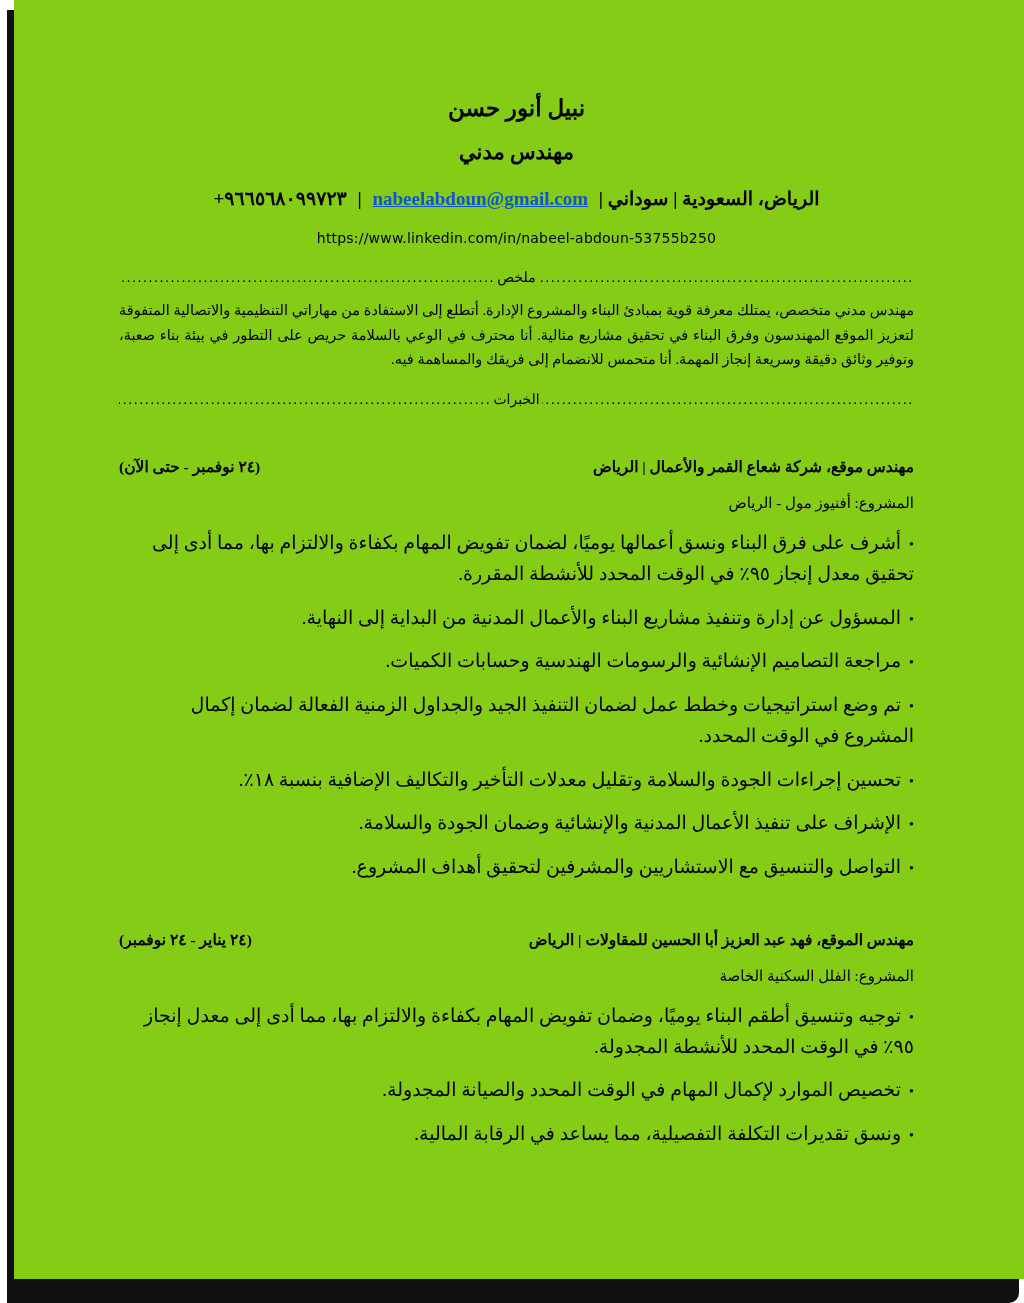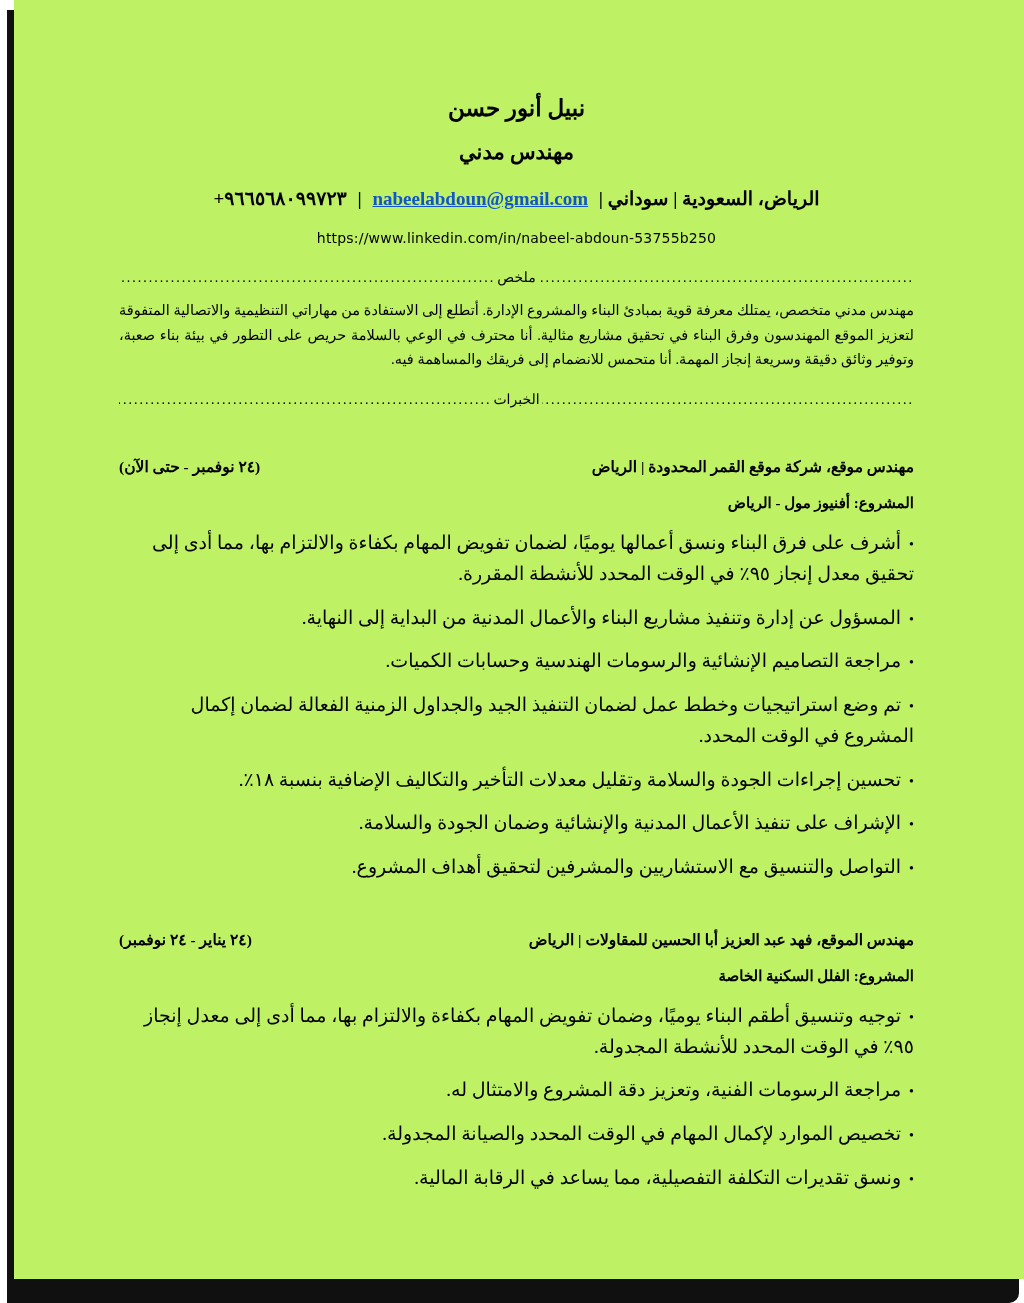--- a/index.html
+++ b/index.html
@@ -16,21 +16,21 @@
     position: absolute; left: 7px; top: 10px; width: 7px; bottom: 0;
     background: #101010;
   }
   .edge-bottom {
     position: absolute; left: 7px; bottom: 0; right: 5px; height: 24px;
     background: #101010;
     border-bottom-right-radius: 10px;
   }
   .doc {
     position: absolute; top: 0; left: 14px; right: 0; bottom: 24px;
-    background: #bef264;
+    background: #84cc16;
     padding: 95px 110px 0 105px;
     direction: rtl;
     text-align: right;
   }
   
   .doc-header { text-align: center; }
   .name { font-size: 23px; font-weight: bold; margin-bottom: 18px; }
   .job-title-line { font-size: 21px; font-weight: bold; margin-bottom: 22px; }
   .contact {
     font-size: 19px; font-weight: bold; margin-bottom: 20px;
@@ -66,21 +66,21 @@
     text-justify: inter-word; margin-bottom: 10px;
   }
   
   .job { margin-bottom: 48px; }
   .job-header {
     display: flex; justify-content: space-between; align-items: baseline;
     font-weight: bold; font-size: 15.5px; margin-bottom: 18px;
   }
   .job-header .jtitle { white-space: nowrap; }
   .job-header .jdate { white-space: nowrap; }
-  .project { font-weight: bold; font-size: 15px; margin-bottom: 16px; }
+  .project { font-weight: normal; font-size: 15px; margin-bottom: 16px; }
   .bullets .bullet {
     font-size: 19px; line-height: 1.62; margin-bottom: 13px;
     text-align: right;
   }
   .bullets .bullet::before {
     content: "\2022";
     margin-left: 8px;
     font-size: 14px;
   }
 </style>
@@ -113,21 +113,21 @@
   <p class="summary">مهندس مدني متخصص، يمتلك معرفة قوية بمبادئ البناء والمشروع الإدارة. أتطلع إلى الاستفادة من مهاراتي التنظيمية والاتصالية المتفوقة لتعزيز الموقع المهندسون وفرق البناء في تحقيق مشاريع مثالية. أنا محترف في الوعي بالسلامة حريص على التطور في بيئة بناء صعبة، وتوفير وثائق دقيقة وسريعة إنجاز المهمة. أنا متحمس للانضمام إلى فريقك والمساهمة فيه.</p>
 
   <div class="dotline exp-div">
     <span class="dots">............................................................................................................................</span>
     <span class="dot-label">الخبرات</span>
     <span class="dots">............................................................................................................................</span>
   </div>
 
   <section class="job">
     <div class="job-header">
-      <span class="jtitle">مهندس موقع، شركة موقع القمر المحدودة  |  الرياض</span>
+      <span class="jtitle">مهندس موقع، شركة شعاع القمر والأعمال  |  الرياض</span>
       <span class="jdate">(٢٤ نوفمبر - حتى الآن)</span>
     </div>
     <div class="project">المشروع: أفنيوز مول - الرياض</div>
     <div class="bullets">
       <p class="bullet">أشرف على فرق البناء ونسق أعمالها يوميًا، لضمان تفويض المهام بكفاءة والالتزام بها، مما أدى إلى تحقيق معدل إنجاز ٩٥٪ في الوقت المحدد للأنشطة المقررة.</p>
       <p class="bullet">المسؤول عن إدارة وتنفيذ مشاريع البناء والأعمال المدنية من البداية إلى النهاية.</p>
       <p class="bullet">مراجعة التصاميم الإنشائية والرسومات الهندسية وحسابات الكميات.</p>
       <p class="bullet">تم وضع استراتيجيات وخطط عمل لضمان التنفيذ الجيد والجداول الزمنية الفعالة لضمان إكمال المشروع في الوقت المحدد.</p>
       <p class="bullet">تحسين إجراءات الجودة والسلامة وتقليل معدلات التأخير والتكاليف الإضافية بنسبة ١٨٪.</p>
       <p class="bullet">الإشراف على تنفيذ الأعمال المدنية والإنشائية وضمان الجودة والسلامة.</p>
@@ -136,19 +136,18 @@
   </section>
 
   <section class="job">
     <div class="job-header">
       <span class="jtitle">مهندس الموقع، فهد عبد العزيز أبا الحسين للمقاولات | الرياض</span>
       <span class="jdate">(٢٤ يناير - ٢٤ نوفمبر)</span>
     </div>
     <div class="project">المشروع: الفلل السكنية الخاصة</div>
     <div class="bullets">
       <p class="bullet">توجيه وتنسيق أطقم البناء يوميًا، وضمان تفويض المهام بكفاءة والالتزام بها، مما أدى إلى معدل إنجاز ٩٥٪ في الوقت المحدد للأنشطة المجدولة.</p>
-      <p class="bullet">مراجعة الرسومات الفنية، وتعزيز دقة المشروع والامتثال له.</p>
       <p class="bullet">تخصيص الموارد لإكمال المهام في الوقت المحدد والصيانة المجدولة.</p>
       <p class="bullet">ونسق تقديرات التكلفة التفصيلية، مما يساعد في الرقابة المالية.</p>
     </div>
   </section>
 
 </div>
 
 </body></html>

